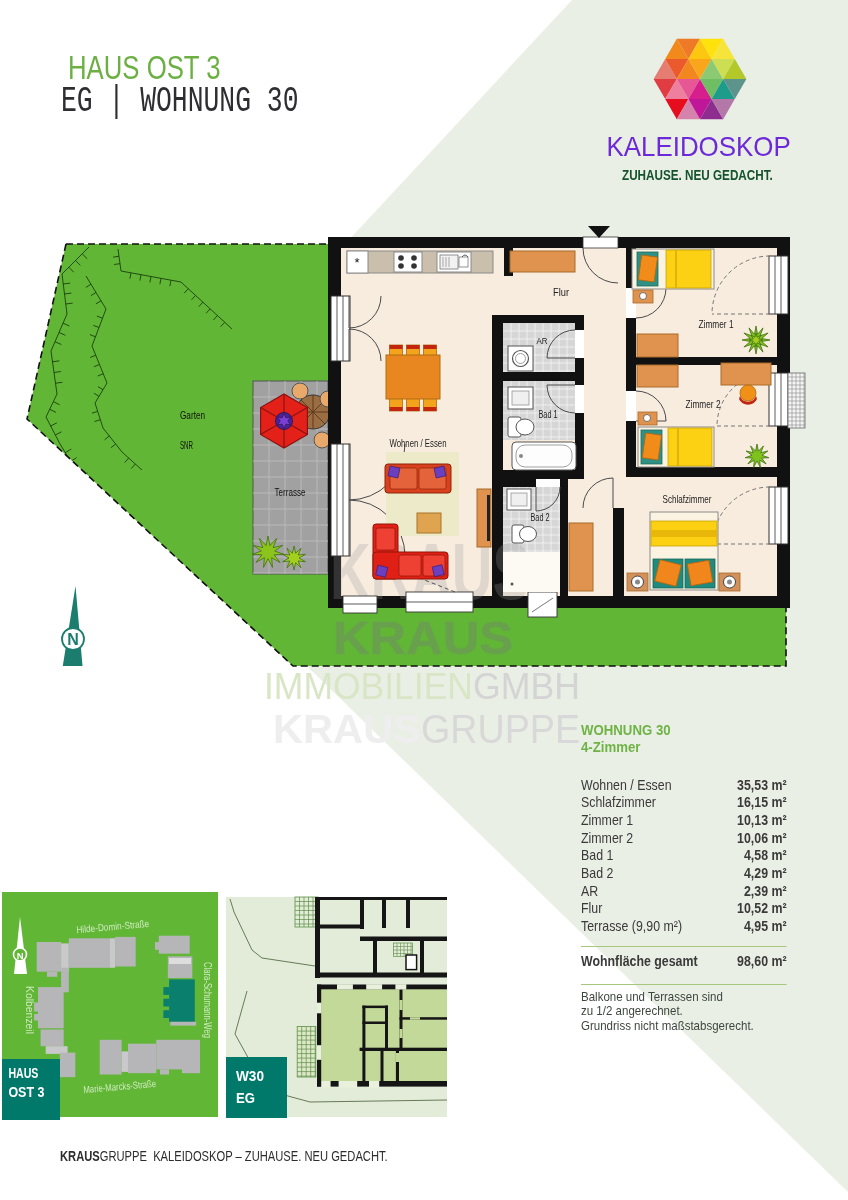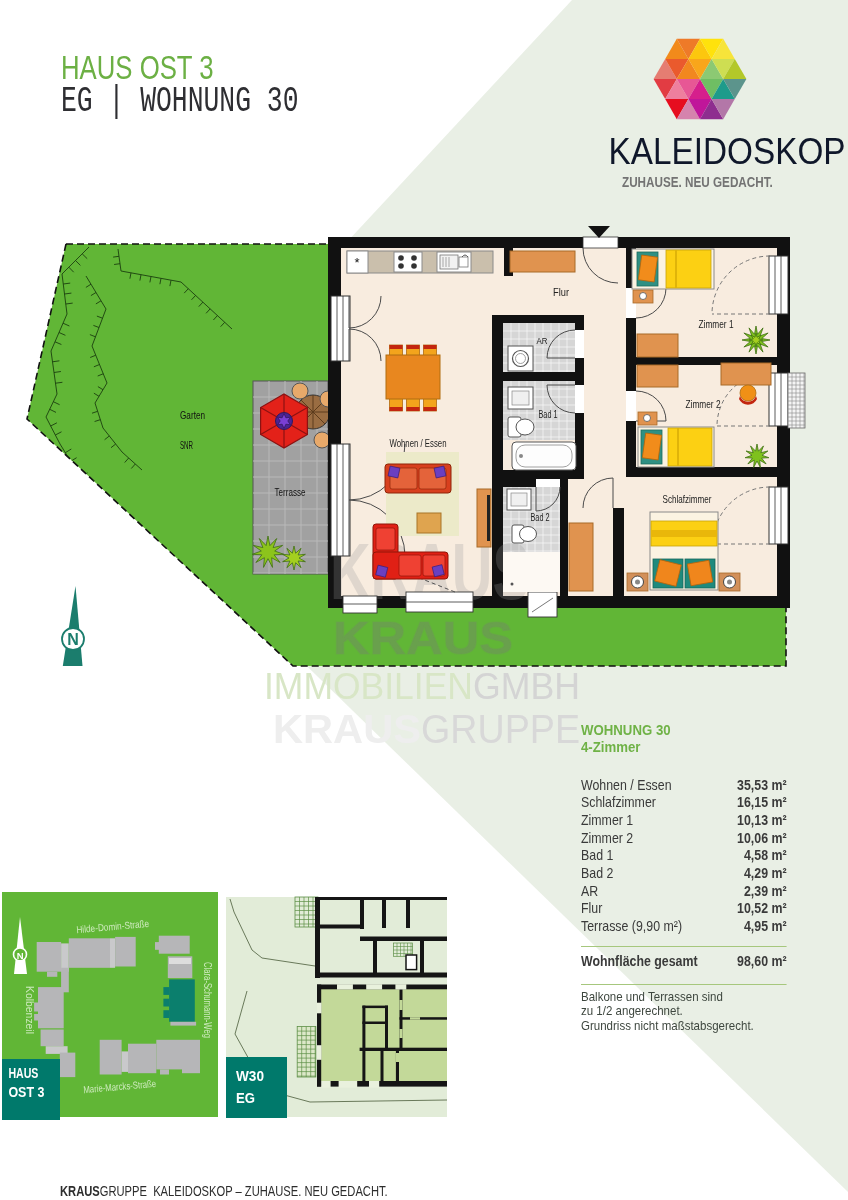--- a/index.html
+++ b/index.html
@@ -8,21 +8,21 @@
   .abs{position:absolute;}
   .sx{display:inline-block;transform-origin:0 0;}
 </style>
 </head>
 <body>
 
 <svg class="abs" style="left:0;top:0" width="848" height="1200" viewBox="0 0 848 1200">
   <polygon points="572,0 848,0 848,1192 120.7,485.2" fill="#e9efe5"></polygon>
 </svg>
 
-<div class="abs" style="left:61px;top:49px;font-size:33px;color:#6cb044;"><span class="sx" style="transform:scaleX(0.78);white-space:nowrap;">HAUS OST 3</span></div>
+<div class="abs" style="left:68px;top:49px;font-size:33px;color:#6cb044;"><span class="sx" style="transform:scaleX(0.78);white-space:nowrap;">HAUS OST 3</span></div>
 
 <div class="abs" style="left:61px;top:81px;font-size:36px;color:#2e2e32;font-family:Liberation Mono, monospace;"><span class="sx" style="transform:scaleX(0.733);white-space:nowrap;">EG | WOHNUNG 30</span></div>
 
 <svg class="abs" style="left:648px;top:34px" width="104" height="90" viewBox="0 0 104 90">
   <polygon points="28.8,4.8 17.2,24.9 40.4,24.9" fill="#f28a1b"></polygon>
   <polygon points="28.8,4.8 52.0,4.8 40.4,24.9" fill="#ee7a28"></polygon>
   <polygon points="52.0,4.8 40.4,24.9 63.6,24.9" fill="#fcc70e"></polygon>
   <polygon points="52.0,4.8 75.2,4.8 63.6,24.9" fill="#ffe20c"></polygon>
   <polygon points="75.2,4.8 63.6,24.9 86.8,24.9" fill="#f7e43a"></polygon>
   <polygon points="17.2,24.9 5.6,45.0 28.8,45.0" fill="#e57d72"></polygon>
@@ -39,23 +39,23 @@
   <polygon points="52.0,45.0 75.2,45.0 63.6,65.1" fill="#6fbe63"></polygon>
   <polygon points="75.2,45.0 63.6,65.1 86.8,65.1" fill="#1d9b8b"></polygon>
   <polygon points="75.2,45.0 98.4,45.0 86.8,65.1" fill="#5c948c"></polygon>
   <polygon points="17.2,65.1 40.4,65.1 28.8,85.2" fill="#e60d1f"></polygon>
   <polygon points="40.4,65.1 28.8,85.2 52.0,85.2" fill="#d583ad"></polygon>
   <polygon points="40.4,65.1 63.6,65.1 52.0,85.2" fill="#c0169a"></polygon>
   <polygon points="63.6,65.1 52.0,85.2 75.2,85.2" fill="#8e2d8f"></polygon>
   <polygon points="63.6,65.1 86.8,65.1 75.2,85.2" fill="#b377a8"></polygon>
 </svg>
 
-<div class="abs" style="left:599px;top:131px;width:180px;font-size:36px;color:#0f172a;text-align:center;"><span class="sx" style="transform:scaleX(0.925);transform-origin:50% 0;white-space:nowrap;">KALEIDOSKOP</span></div>
-
-<div class="abs" style="left:622px;top:173px;font-size:15px;font-weight:bold;color:#737373;"><span class="sx" style="transform:scaleX(0.78);white-space:nowrap;">ZUHAUSE. NEU GEDACHT.</span></div>
+<div class="abs" style="left:599px;top:131px;width:180px;font-size:28px;color:#6d28d9;text-align:center;"><span class="sx" style="transform:scaleX(0.925);transform-origin:50% 0;white-space:nowrap;">KALEIDOSKOP</span></div>
+
+<div class="abs" style="left:622px;top:166px;font-size:15px;font-weight:bold;color:#14532d;"><span class="sx" style="transform:scaleX(0.78);white-space:nowrap;">ZUHAUSE. NEU GEDACHT.</span></div>
 
 <svg class="abs" style="left:0;top:0" width="848" height="1200" viewBox="0 0 848 1200">
 
 <g>
       <polygon points="66,244 328,244 328,608 786,608 786,666 293,666 27,419" fill="#61b636"></polygon>
 <path d="M66,244 L328,244 M66,244 L27,419 L293,666 L786,666 L786,608" fill="none" stroke="#111" stroke-width="1.6" stroke-dasharray="7 4"></path>
     </g>
 
 <clipPath id="gclip">
       <polygon points="66,244 328,244 328,608 786,608 786,666 293,666 27,419"></polygon>
@@ -855,13 +855,13 @@
   <div class="abs" style="left:0;top:952.5px;width:241px;font-weight:bold;font-size:14.5px;display:flex;justify-content:space-between;">
       <span>Wohnfläche gesamt</span>
       <span>98,60 m²</span>
     </div>
 
   <div class="abs" style="left:0;top:983.5px;width:241px;border-top:1.5px solid #a6c77d;"></div>
 
   <div class="abs" style="left:0;top:989.5px;font-size:13.5px;line-height:14.8px;color:#3d463e;">Balkone und Terrassen sind<br>zu 1/2 angerechnet.<br>Grundriss nicht maßstabsgerecht.</div>
 </div>
 
-<div class="abs" style="left:60px;top:1182px;font-size:15px;color:#2d2d2d;"><span class="sx" style="transform:scaleX(0.745);white-space:nowrap;"><b>KRAUS</b>GRUPPE&nbsp; KALEIDOSKOP – ZUHAUSE. NEU GEDACHT.</span></div>
+<div class="abs" style="left:60px;top:1147px;font-size:15px;color:#2d2d2d;"><span class="sx" style="transform:scaleX(0.745);white-space:nowrap;"><b>KRAUS</b>GRUPPE&nbsp; KALEIDOSKOP – ZUHAUSE. NEU GEDACHT.</span></div>
 
 </body></html>

